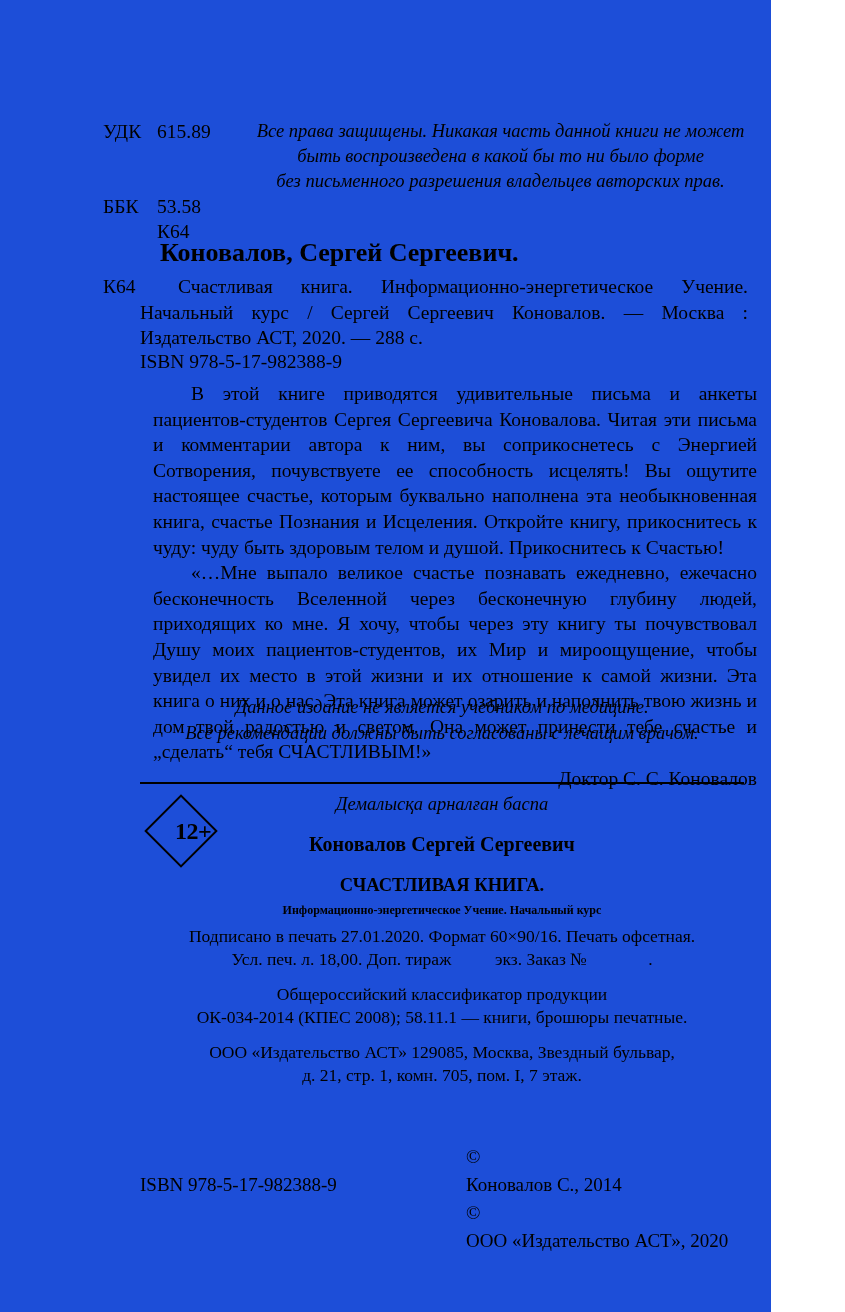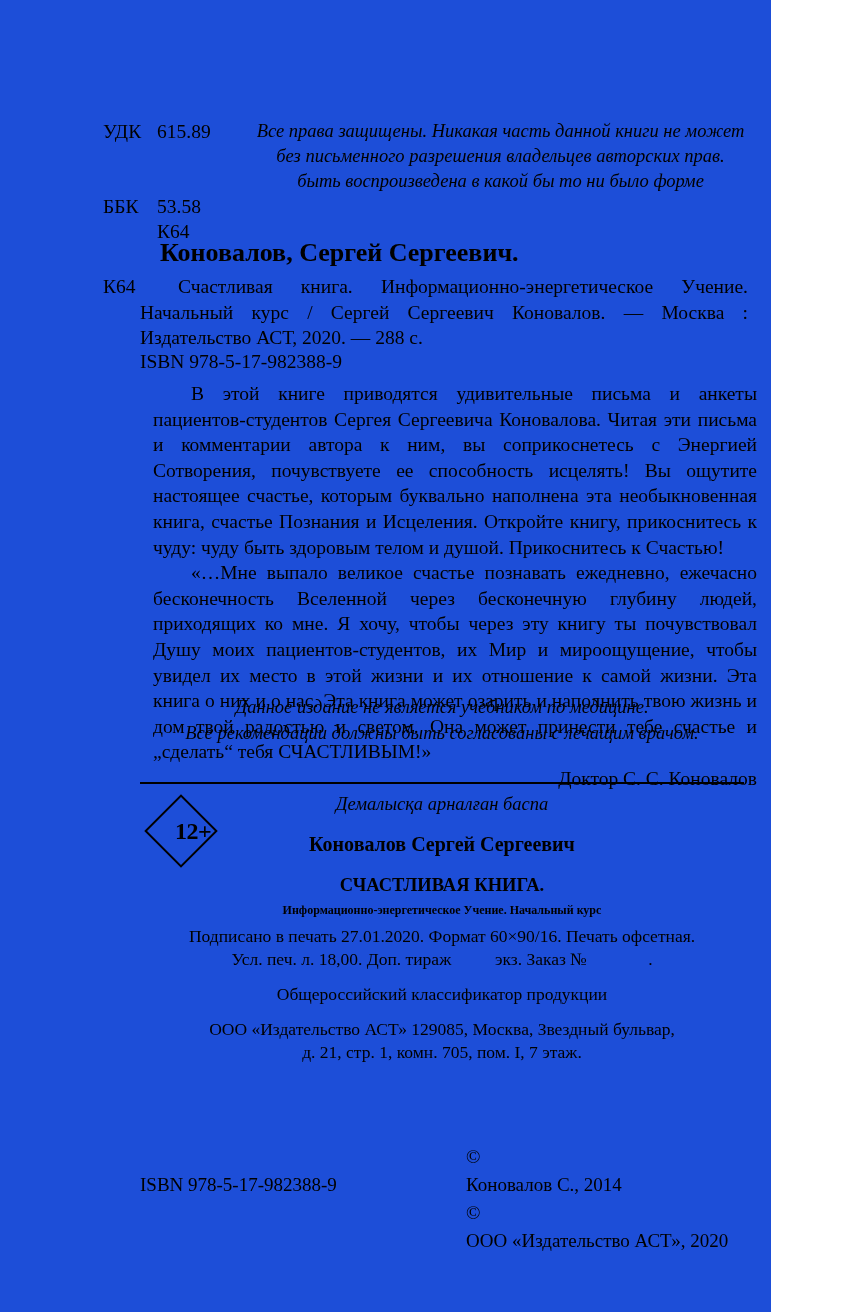--- a/index.html
+++ b/index.html
@@ -250,22 +250,22 @@
 <body>
 
 <div class="page">
 
   <div class="cip-block">
     <div class="cip-row">
       <div class="cip-label">УДК</div>
       <div class="cip-value">615.89</div>
       <div class="rights">
         <span class="rl">Все права защищены.  Никакая часть данной книги не может</span>
+        <span class="rl">быть воспроизведена в какой бы то ни было форме</span>
         <span class="rl">без письменного разрешения владельцев авторских прав.</span>
-        <span class="rl">быть воспроизведена в какой бы то ни было форме</span>
       </div>
     </div>
     <div class="cip-row">
       <div class="cip-label">ББК</div>
       <div class="cip-value">53.58</div>
     </div>
     <div class="cip-row">
       <div class="cip-label"></div>
       <div class="cip-value">К64</div>
     </div>
@@ -307,20 +307,21 @@
     <div class="colo-title2">Информационно-энергетическое Учение. Начальный курс</div>
   </div>
 
   <div class="imprint">
     <div class="grp">
       <span class="ln">Подписано в печать 27.01.2020. Формат 60×90/16. Печать офсетная.</span>
       <span class="ln">Усл. печ. л. 18,00. Доп. тираж          экз. Заказ №              .</span>
     </div>
     <div class="grp">
       <span class="ln">Общероссийский классификатор продукции</span>
+      <span class="ln">ОК-034-2014 (КПЕС 2008); 58.11.1 — книги, брошюры печатные.</span>
     </div>
     <div class="grp">
       <span class="ln">ООО «Издательство АСТ» 129085, Москва, Звездный бульвар,</span>
       <span class="ln">д. 21, стр. 1, комн. 705, пом. I, 7 этаж.</span>
     </div>
   </div>
 
   <div class="footer">
     <div class="footer-grid">
       <div class="footer-isbn">ISBN 978-5-17-982388-9</div>

